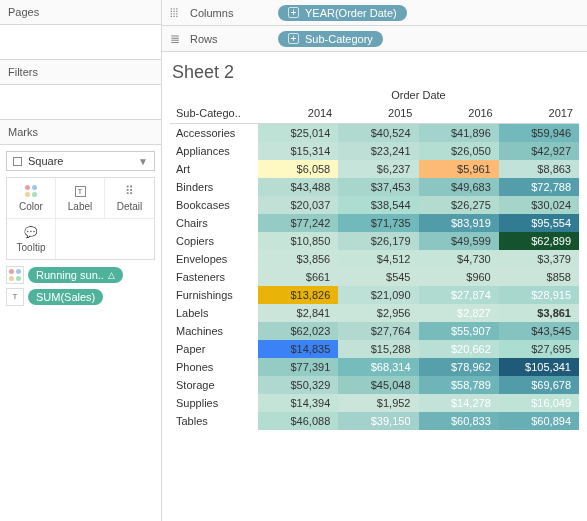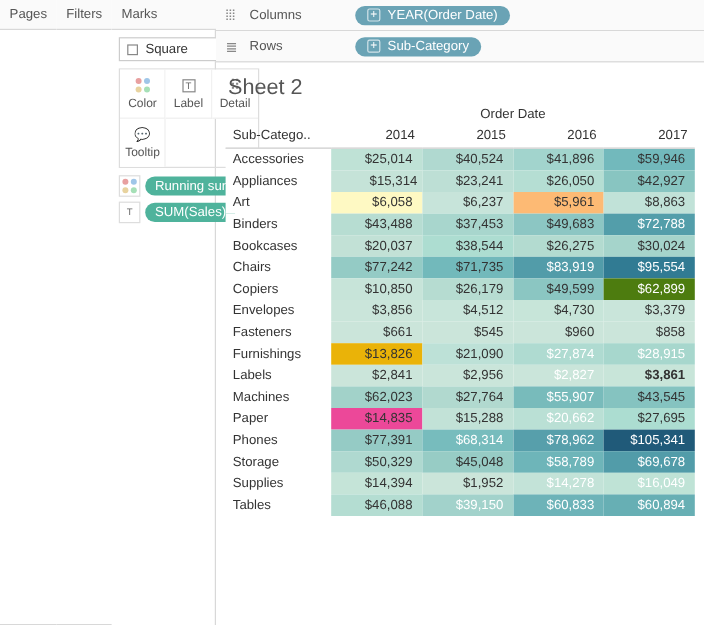--- a/index.html
+++ b/index.html
@@ -8,24 +8,24 @@
     font-family: Arial, sans-serif;
     font-size: 11px;
     color: #333;
     background: #fff;
     width: 587px;
     height: 521px;
     display: flex;
     overflow: hidden;
   }
   .left-panel {
-    width: 180px;
+    width: 162px;
     border-right: 1px solid #d8d8d8;
     display: flex;
-    flex-direction: row;
+    flex-direction: column;
   }
   .section-header {
     padding: 6px 8px;
     font-size: 11px;
     color: #555;
     border-bottom: 1px solid #d8d8d8;
     background: #fafafa;
   }
   .pages-section, .filters-section {
     border-bottom: 1px solid #d8d8d8;
@@ -348,21 +348,21 @@
             <td class="cell" style="background: rgb(148, 203, 197);">$77,242</td>
             <td class="cell" style="background: rgb(114, 185, 187);">$71,735</td>
             <td class="cell light" style="background: rgb(82, 156, 169);">$83,919</td>
             <td class="cell light" style="background: rgb(49, 123, 147);">$95,554</td>
           </tr>
           <tr>
             <td class="rowlabel">Copiers</td>
             <td class="cell" style="background: rgb(199, 228, 217);">$10,850</td>
             <td class="cell" style="background: rgb(182, 220, 209);">$26,179</td>
             <td class="cell" style="background: rgb(139, 198, 194);">$49,599</td>
-            <td class="cell light" style="background: #4d7c0f;">$62,899</td>
+            <td class="cell light" style="background: #14532d;">$62,899</td>
           </tr>
           <tr>
             <td class="rowlabel">Envelopes</td>
             <td class="cell" style="background: rgb(202, 229, 218);">$3,856</td>
             <td class="cell" style="background: rgb(200, 229, 218);">$4,512</td>
             <td class="cell" style="background: rgb(199, 229, 217);">$4,730</td>
             <td class="cell" style="background: rgb(201, 229, 218);">$3,379</td>
           </tr>
           <tr>
             <td class="rowlabel">Fasteners</td>
@@ -387,21 +387,21 @@
           </tr>
           <tr>
             <td class="rowlabel">Machines</td>
             <td class="cell" style="background: rgb(162, 210, 201);">$62,023</td>
             <td class="cell" style="background: rgb(177, 217, 207);">$27,764</td>
             <td class="cell light" style="background: rgb(120, 187, 187);">$55,907</td>
             <td class="cell" style="background: rgb(133, 195, 192);">$43,545</td>
           </tr>
           <tr>
             <td class="rowlabel">Paper</td>
-            <td class="cell" style="background: #ec4899;">$14,835</td>
+            <td class="cell" style="background: #3b82f6;">$14,835</td>
             <td class="cell" style="background: rgb(194, 226, 215);">$15,288</td>
             <td class="cell light" style="background: rgb(186, 224, 213);">$20,662</td>
             <td class="cell" style="background: rgb(172, 221, 209);">$27,695</td>
           </tr>
           <tr>
             <td class="rowlabel">Phones</td>
             <td class="cell" style="background: rgb(149, 203, 197);">$77,391</td>
             <td class="cell light" style="background: rgb(119, 188, 189);">$68,314</td>
             <td class="cell light" style="background: rgb(87, 159, 171);">$78,962</td>
             <td class="cell light" style="background: rgb(32, 90, 121);">$105,341</td>

